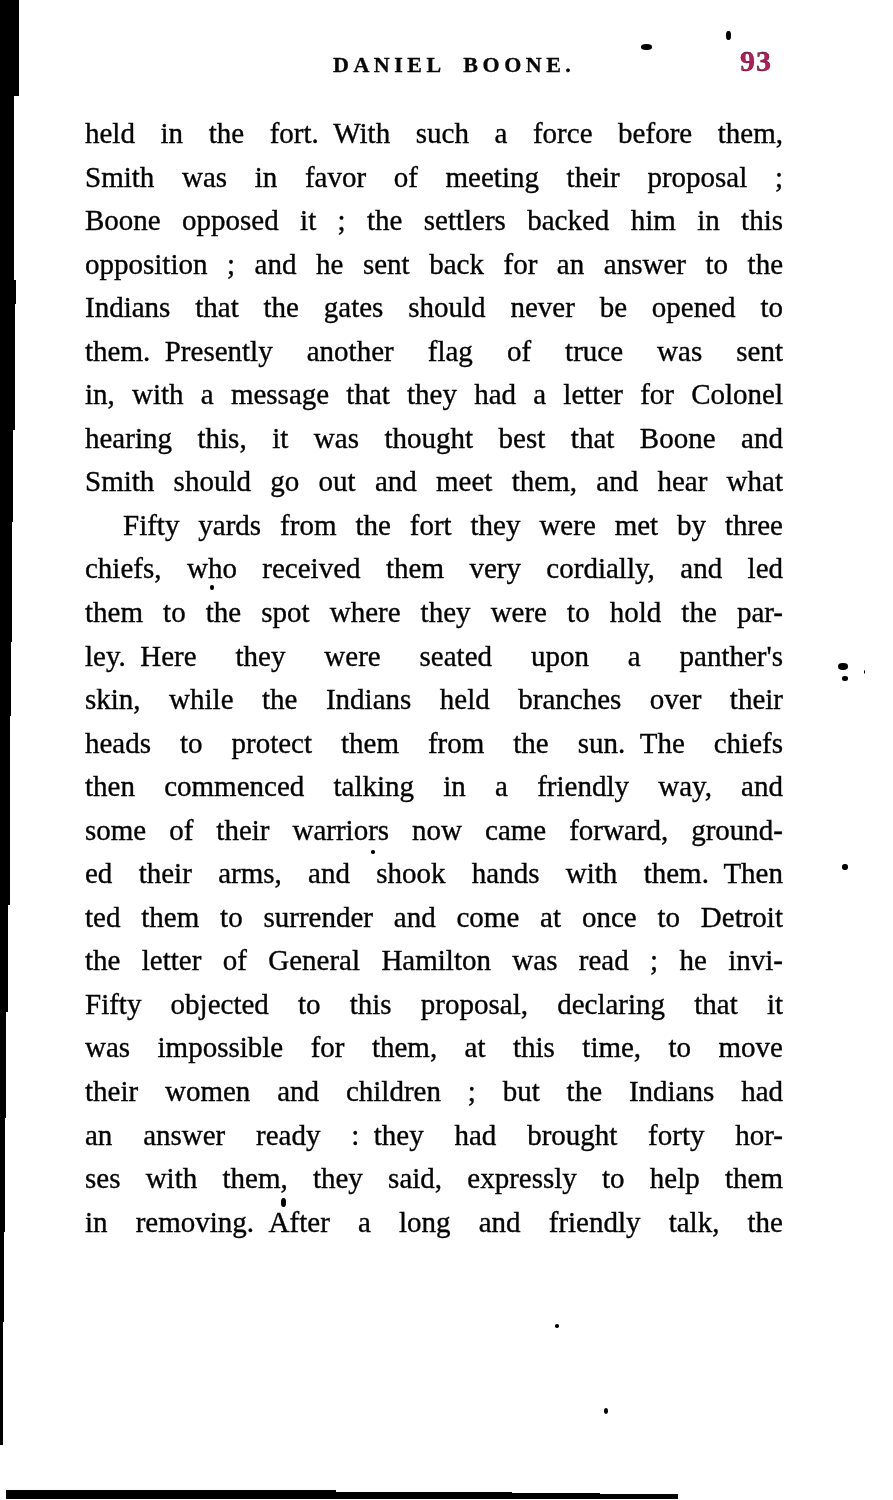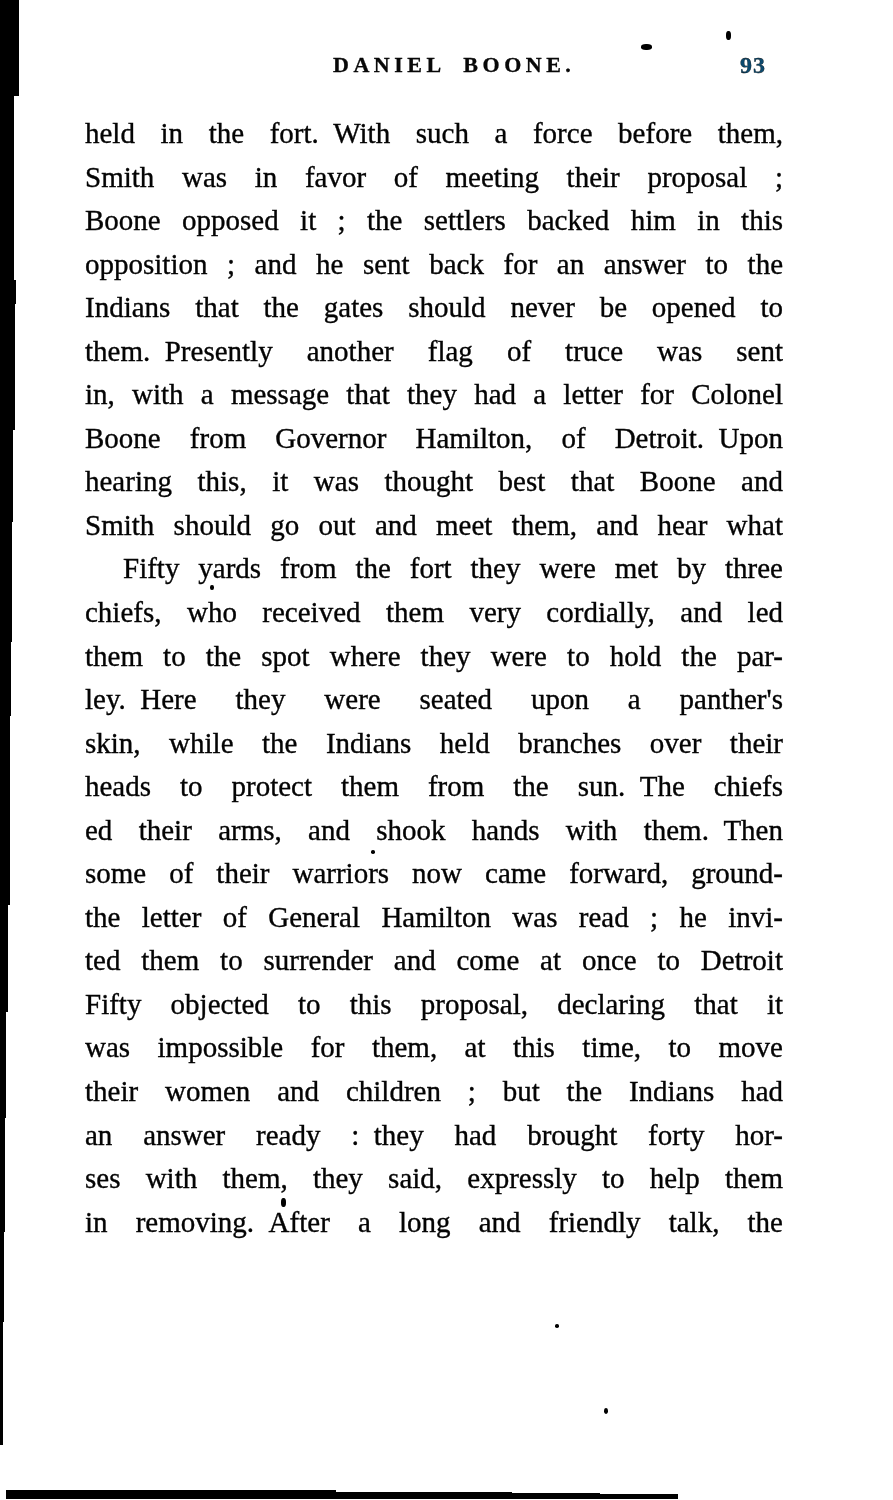--- a/index.html
+++ b/index.html
@@ -8,42 +8,43 @@
     background: #ffffff;
   }
   .page {
     position: relative;
     width: 830px;
     height: 1500px;
     background: #ffffff;
     overflow: hidden;
     font-family: "Liberation Serif", "DejaVu Serif", serif;
     color: #040404;
+    padding-left: 35px;
   }
   
   .running-title {
     position: absolute;
     left: 333px;
     top: 52px;
     font-size: 22px;
     font-weight: bold;
     letter-spacing: 4.5px;
     word-spacing: 9px;
     color: #080808;
     -webkit-text-stroke: 0.3px #000;
     white-space: nowrap;
   }
   .page-number {
     position: absolute;
     left: 740px;
-    top: 52px;
-    font-size: 24px;
+    top: 44px;
+    font-size: 30px;
     font-weight: bold;
     letter-spacing: 1px;
-    color: #0c4a6e;
+    color: #be185d;
     -webkit-text-stroke: 0.3px #000;
   }
   
   .text-block {
     position: absolute;
     left: 85px;
     top: 112px;
     width: 698px;
     font-size: 29px;
     line-height: 43.55px;
@@ -85,33 +86,33 @@
   <div class="page-number">93</div>
 
   <div class="text-block">
       <div class="line j">held in the fort. With such a force before them,</div>
       <div class="line j">Smith was in favor of meeting their proposal ;</div>
       <div class="line j">Boone opposed it ; the settlers backed him in this</div>
       <div class="line j">opposition ; and he sent back for an answer to the</div>
       <div class="line j">Indians that the gates should never be opened to</div>
       <div class="line j">them. Presently another flag of truce was sent</div>
       <div class="line j">in, with a message that they had a letter for Colonel</div>
-      <div class="line j">Boone from Governor Hamilton, of Detroit. Upon</div>
       <div class="line j">hearing this, it was thought best that Boone and</div>
       <div class="line j">Smith should go out and meet them, and hear what</div>
       <div class="line j ind">Fifty yards from the fort they were met by three</div>
       <div class="line j">chiefs, who received them very cordially, and led</div>
       <div class="line j">them to the spot where they were to hold the par-</div>
       <div class="line j">ley. Here they were seated upon a panther's</div>
       <div class="line j">skin, while the Indians held branches over their</div>
       <div class="line j">heads to protect them from the sun. The chiefs</div>
+      <div class="line j">then commenced talking in a friendly way, and</div>
+      <div class="line j">some of their warriors now came forward, ground-</div>
       <div class="line j">ed their arms, and shook hands with them. Then</div>
-      <div class="line j">some of their warriors now came forward, ground-</div>
+      <div class="line j">ted them to surrender and come at once to Detroit</div>
       <div class="line j">the letter of General Hamilton was read ; he invi-</div>
-      <div class="line j">ted them to surrender and come at once to Detroit</div>
       <div class="line j">Fifty objected to this proposal, declaring that it</div>
       <div class="line j">was impossible for them, at this time, to move</div>
       <div class="line j">their women and children ; but the Indians had</div>
       <div class="line j">an answer ready : they had brought forty hor-</div>
       <div class="line j">ses with them, they said, expressly to help them</div>
       <div class="line j">in removing. After a long and friendly talk, the</div>
     </div>
 
   <svg class="scan-edges" width="893" height="1500" viewBox="0 0 893 1500" aria-hidden="true">
 

